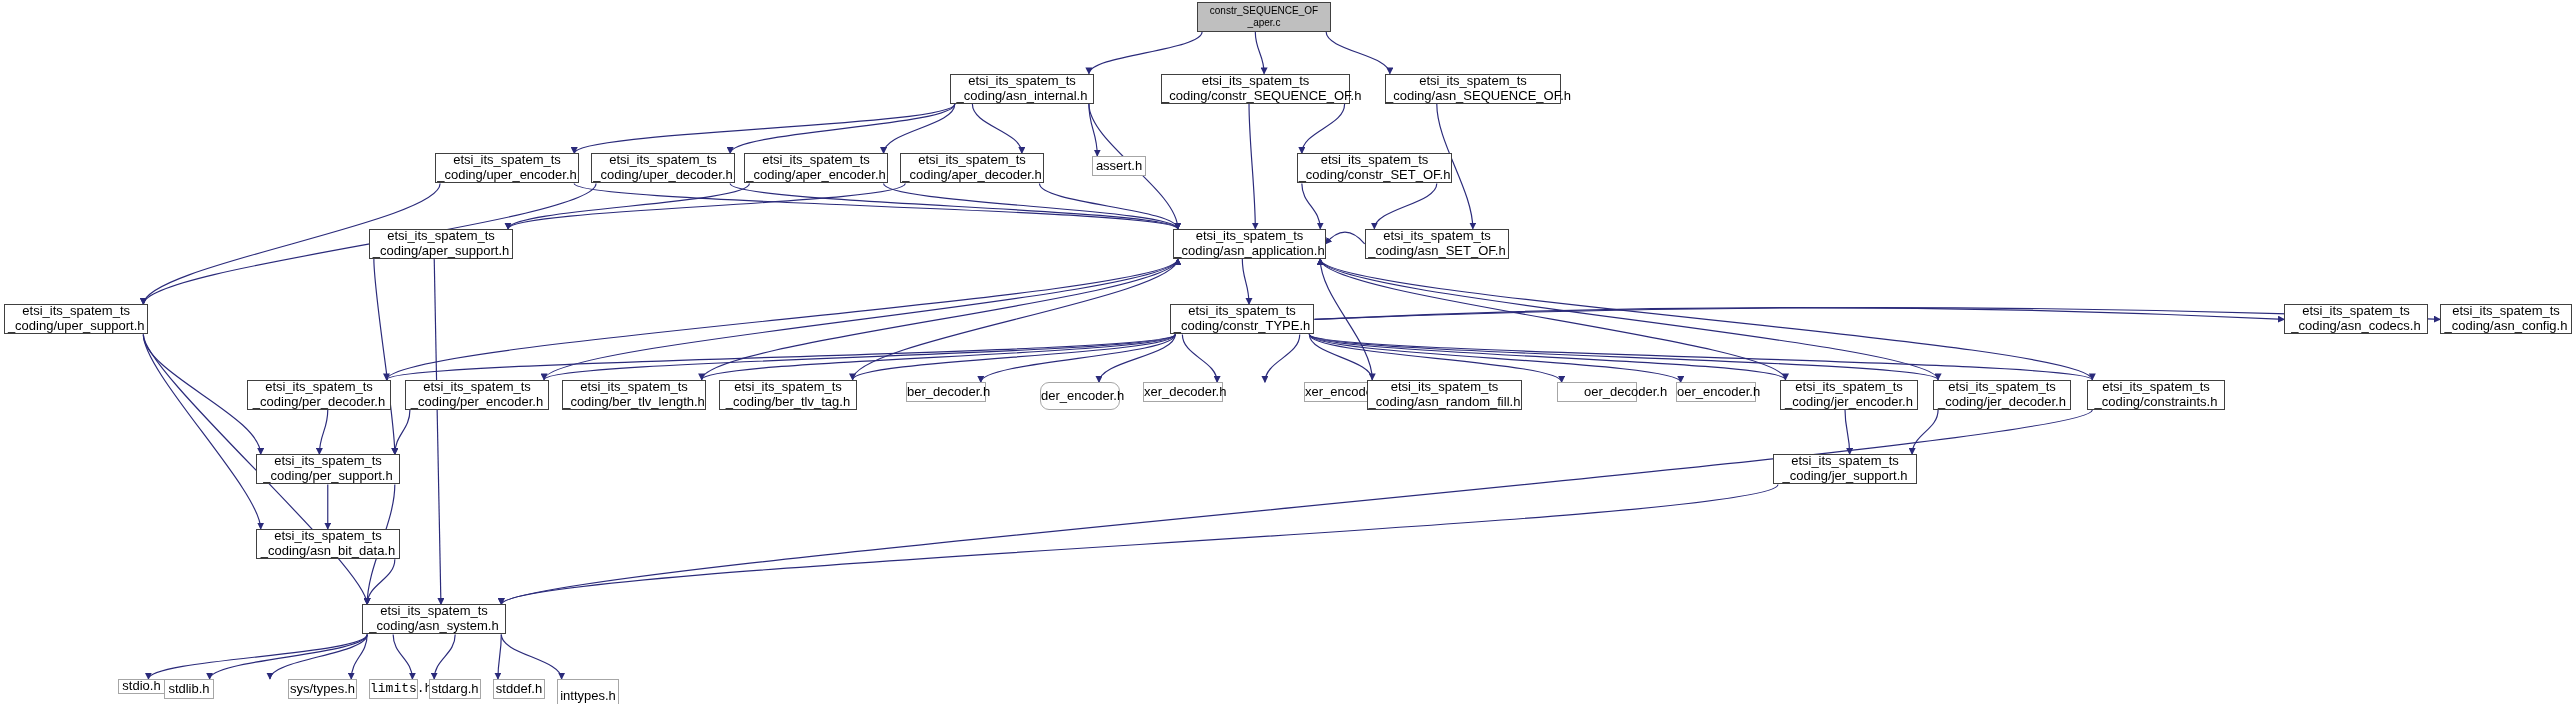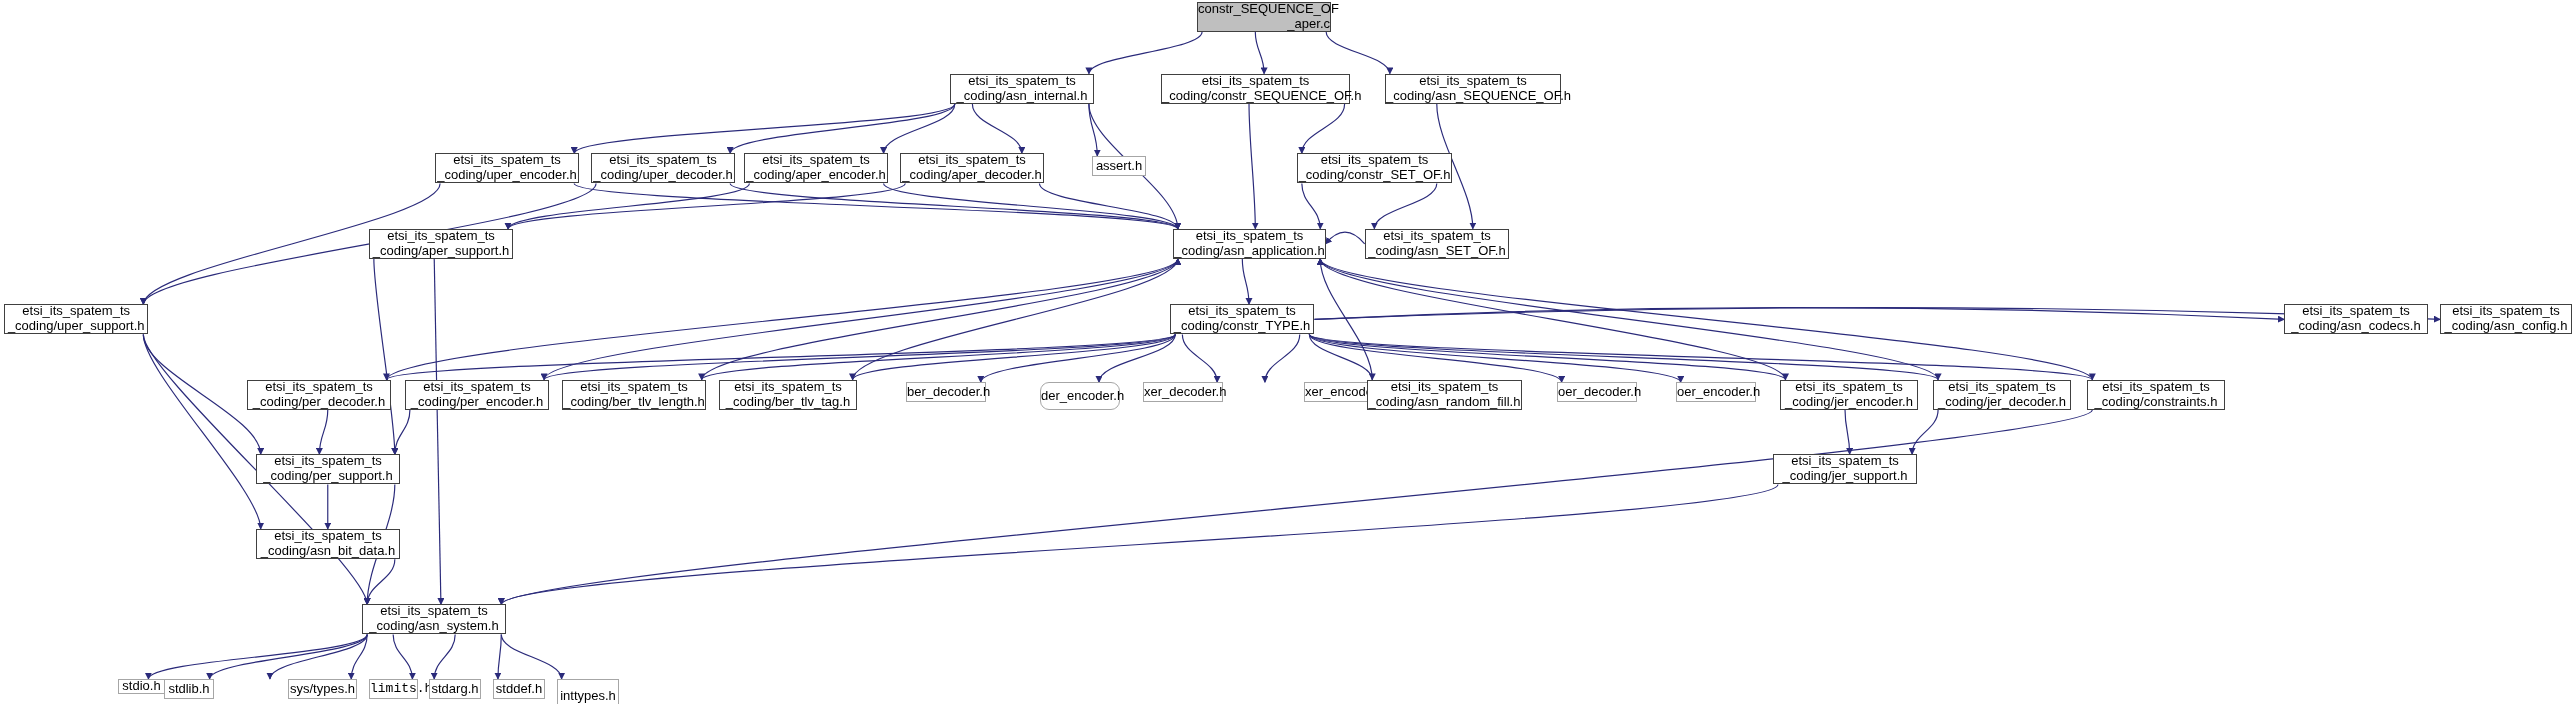--- a/index.html
+++ b/index.html
@@ -20,21 +20,21 @@
     justify-content:center;
     text-align:center;
     line-height:1.15;
     white-space:pre;
     background:#ffffff;
     color:#000000;
     z-index:5;
   }
   .node .lbl{display:block;width:100%;}
   
-  .n-root{background:#bfbfbf;border:0.8px solid #404040;font-size:13px;text-align:right;}
+  .n-root{background:#bfbfbf;border:0.8px solid #404040;font-size:10px;}
   .n-hdr{background:#ffffff;border:0.8px solid #404040;font-size:13px;}
   .n-ext{background:#ffffff;border:0.8px solid #a6a6a6;font-size:13px;}
   .n-sys{background:#ffffff;border:0.8px solid #a6a6a6;font-size:13px;}
 </style>
 </head>
 <body>
 
 <div id="graph-root">
   <svg id="edges" viewBox="0 0 3073 841" preserveAspectRatio="none">
     <defs>
@@ -156,21 +156,21 @@
       <div class="node n-hdr" style="left: 562px; top: 380px; width: 144px; height: 30px;"><span class="lbl">etsi_its_spatem_ts
 _coding/ber_tlv_length.h</span></div>
       <div class="node n-hdr" style="left: 719px; top: 380px; width: 138px; height: 30px;"><span class="lbl">etsi_its_spatem_ts
 _coding/ber_tlv_tag.h</span></div>
       <div class="node n-ext" style="left: 906px; top: 382px; width: 80px; height: 20px;"><span class="lbl">ber_decoder.h</span></div>
       <div class="node n-ext" style="left: 1040px; top: 382px; width: 80px; height: 28px; border-radius: 9px;"><span class="lbl">der_encoder.h</span></div>
       <div class="node n-ext" style="left: 1143px; top: 382px; width: 80px; height: 20px;"><span class="lbl">xer_decoder.h</span></div>
       <div class="node n-ext" style="left: 1260px; top: 382px; width: 84px; height: 20px; margin-left: 44px;"><span class="lbl">xer_encoder.h</span></div>
       <div class="node n-hdr" style="left: 1367px; top: 380px; width: 155px; height: 30px;"><span class="lbl">etsi_its_spatem_ts
 _coding/asn_random_fill.h</span></div>
-      <div class="node n-ext" style="left: 1557px; top: 382px; width: 80px; height: 20px;"><span class="lbl">oer_decoder.h</span></div>
+      <div class="node n-ext" style="left: 1557px; top: 382px; width: 80px; height: 20px; padding-left: 26px;"><span class="lbl">oer_decoder.h</span></div>
       <div class="node n-ext" style="left: 1676px; top: 382px; width: 80px; height: 20px;"><span class="lbl">oer_encoder.h</span></div>
       <div class="node n-hdr" style="left: 1780px; top: 380px; width: 138px; height: 30px;"><span class="lbl">etsi_its_spatem_ts
 _coding/jer_encoder.h</span></div>
       <div class="node n-hdr" style="left: 1933px; top: 380px; width: 138px; height: 30px;"><span class="lbl">etsi_its_spatem_ts
 _coding/jer_decoder.h</span></div>
       <div class="node n-hdr" style="left: 2087px; top: 380px; width: 138px; height: 30px;"><span class="lbl">etsi_its_spatem_ts
 _coding/constraints.h</span></div>
       <div class="node n-hdr" style="left: 256px; top: 454px; width: 144px; height: 30px;"><span class="lbl">etsi_its_spatem_ts
 _coding/per_support.h</span></div>
       <div class="node n-hdr" style="left: 1773px; top: 454px; width: 144px; height: 30px;"><span class="lbl">etsi_its_spatem_ts

